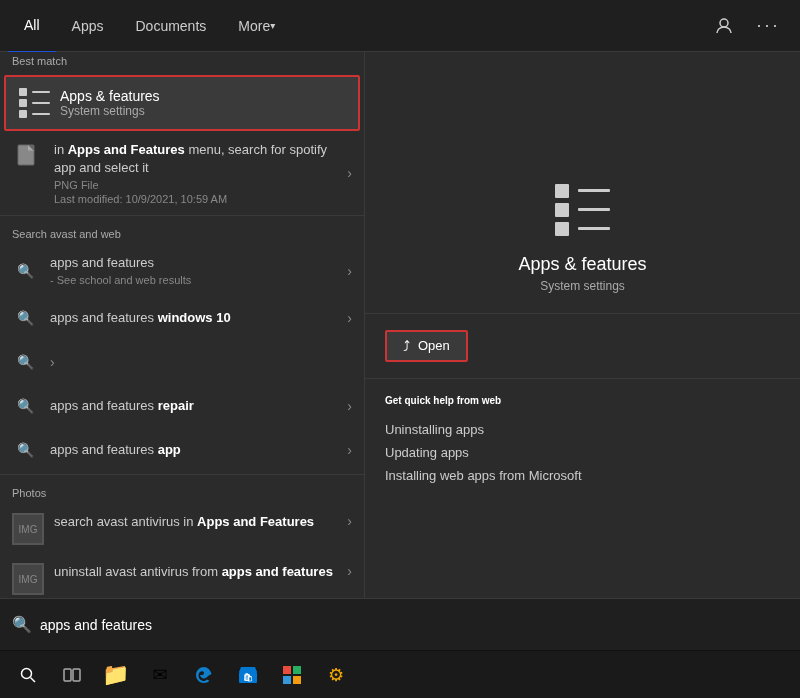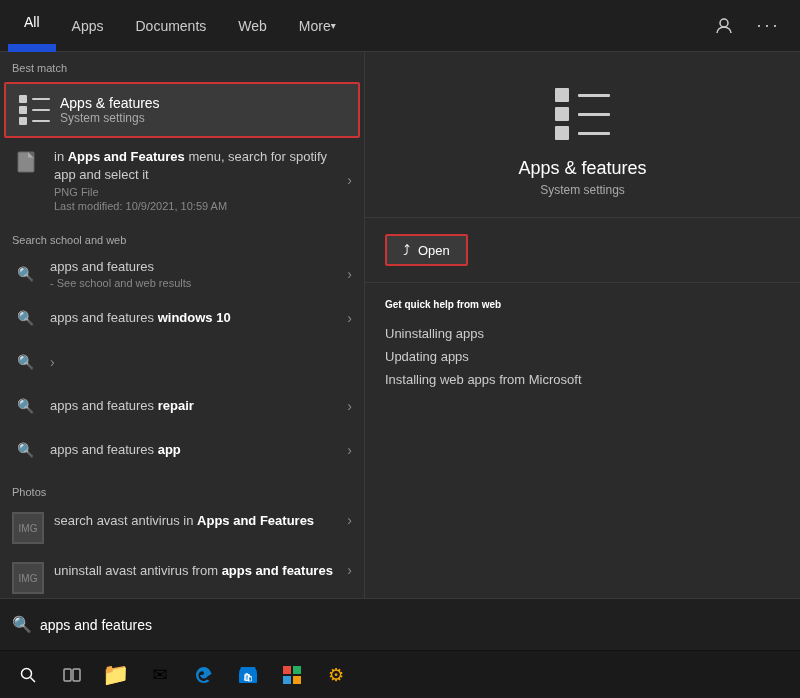--- a/index.html
+++ b/index.html
@@ -34,21 +34,21 @@
       height: 52px;
       display: flex;
       align-items: center;
       color: #cccccc;
       font-size: 14px;
       cursor: pointer;
       position: relative;
     }
     .tab-item.active {
       color: #ffffff;
-      border-bottom: 8px solid #1d4ed8;
+      border-bottom: 1px solid #1d4ed8;
     }
     .tab-more {
       display: flex;
       align-items: center;
       gap: 0;
     }
     .tab-more-arrow {
       font-size: 10px;
     }
     .tab-spacer { flex: 1; }
@@ -68,20 +68,21 @@
       font-size: 16px;
       cursor: pointer;
       border-radius: 4px;
     }
 
     
     .main-content {
       display: flex;
       flex: 1;
       overflow: hidden;
+      align-items: center;
     }
 
     
     .left-panel {
       width: 365px;
       background: #2b2b2b;
       display: flex;
       flex-direction: column;
       border-right: 1px solid #3a3a3a;
       overflow-y: auto;
@@ -383,21 +384,20 @@
   </style>
 </head>
 <body>
 
 <div class="start-menu">
 
   <div class="tabs-bar">
     <div class="tab-item active">All</div>
     <div class="tab-item">Apps</div>
     <div class="tab-item">Documents</div>
-    <div class="tab-item">Web</div>
     <div class="tab-item tab-more">
       <span>More</span>
       <span class="tab-more-arrow">▾</span>
     </div>
     <div class="tab-spacer"></div>
     <div class="tab-icons">
       <div class="tab-icon-btn">
         <svg width="18" height="18" viewBox="0 0 18 18" fill="none">
           <circle cx="9" cy="6" r="4" stroke="#cccccc" stroke-width="1.5" fill="none"></circle>
           <path d="M2 16c0-3.314 3.134-6 7-6s7 2.686 7 6" stroke="#cccccc" stroke-width="1.5" fill="none"></path>
@@ -444,21 +444,21 @@
           <div class="file-title">
             in <strong>Apps and Features</strong> menu, search for spotify app and select it
           </div>
           <div class="file-meta">PNG File</div>
           <div class="file-meta">Last modified: 10/9/2021, 10:59 AM</div>
         </div>
         <div class="file-arrow">›</div>
       </div>
 
       <div class="divider"></div>
-      <div class="section-label">Search school and web</div>
+      <div class="section-label">Search avast and web</div>
 
       <div class="result-item">
         <div class="result-icon">🔍</div>
         <div class="result-text">
           apps and features <span class="sub-text">- See school and web results</span>
         </div>
         <div class="result-arrow">›</div>
       </div>
 
       <div class="result-item">

